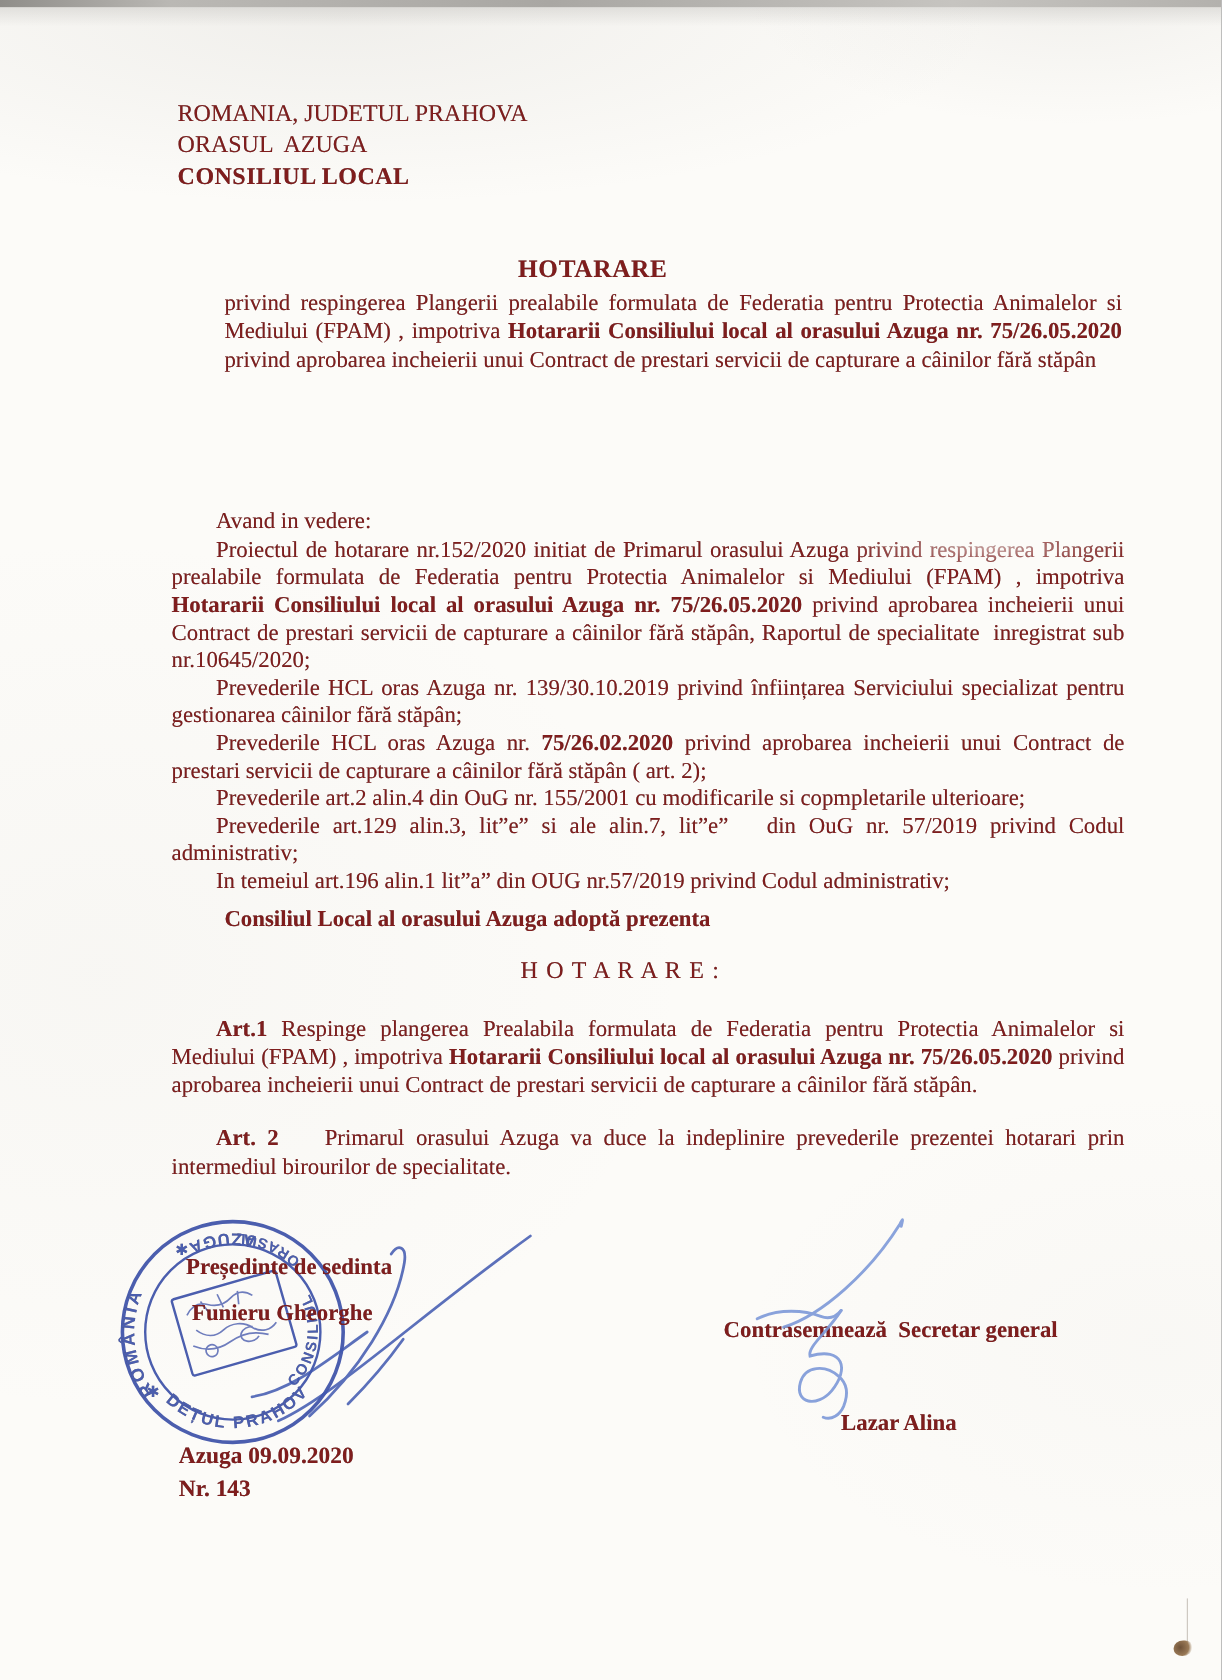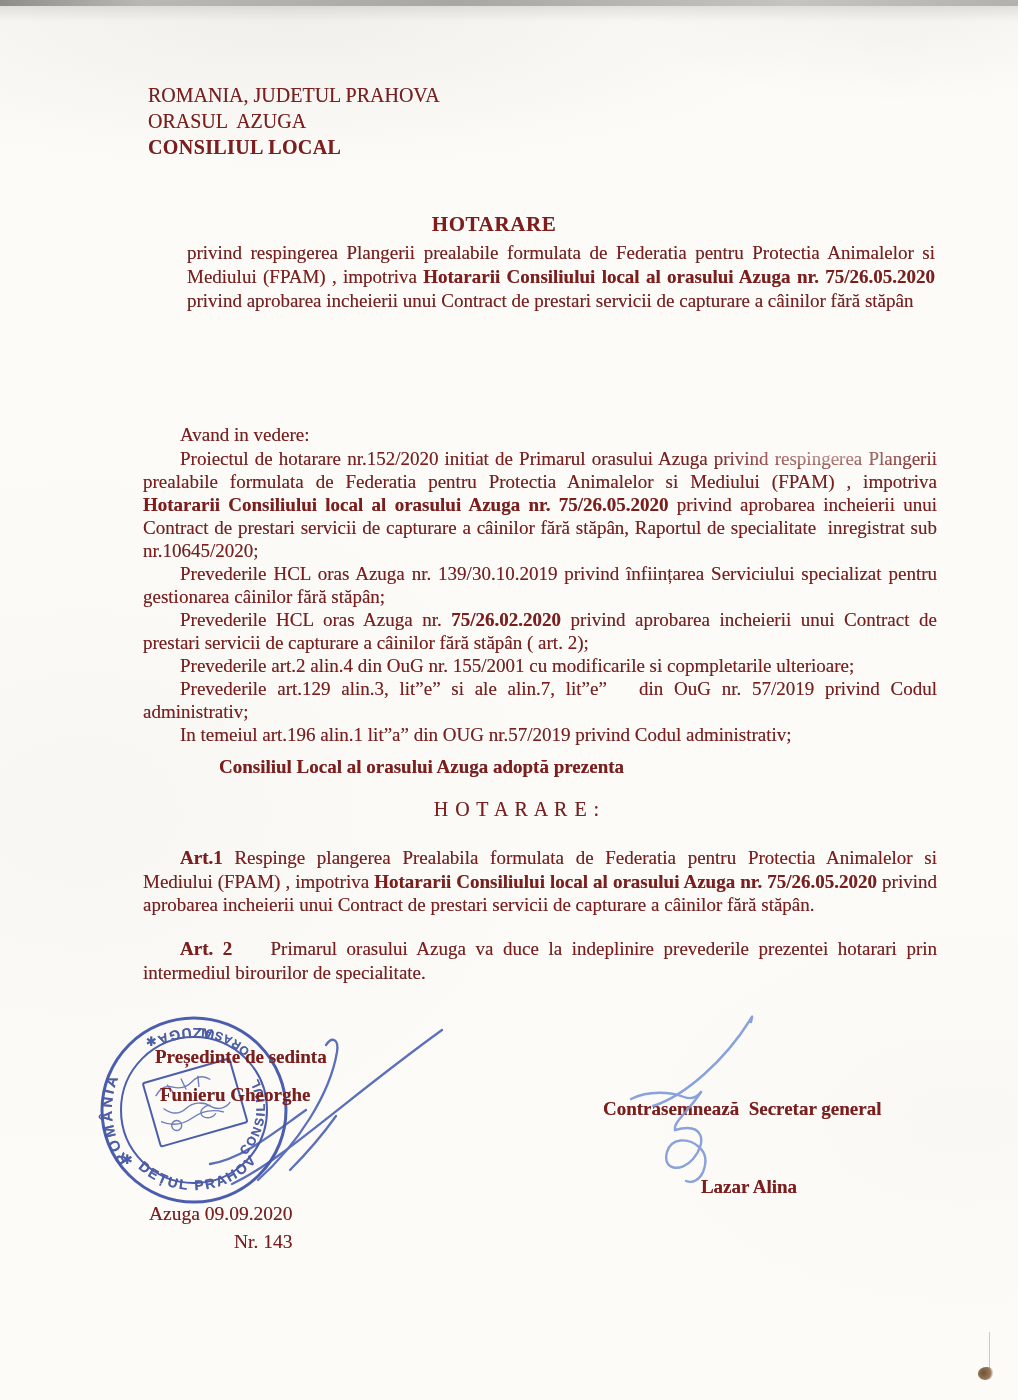--- a/index.html
+++ b/index.html
@@ -30,35 +30,35 @@
 
   .doc-title{left:148px;top:212px;width:692px;text-align:center;
     font-size:21px;font-weight:700;letter-spacing:.6px;}
   .title-par{left:187px;top:241px;width:748px;text-align:justify;
     font-size:19px;line-height:24px;white-space:pre-wrap;}
 
   .intro{left:143px;top:424px;font-size:19px;text-indent:37px;}
   .preamble{left:143px;top:447px;width:794px;font-size:19px;line-height:23px;text-align:justify;}
   .preamble p{margin:0;text-indent:37px;white-space:pre-wrap;}
 
-  .adoption{left:187px;top:756px;font-size:19px;font-weight:700;margin-left:32px;}
+  .adoption{left:187px;top:756px;font-size:19px;font-weight:700;}
   .decision{left:148px;top:798px;width:738px;text-align:center;
     font-size:20px;font-weight:400;white-space:pre;letter-spacing:1px;}
 
   .article{left:143px;width:794px;text-align:justify;font-size:19px;line-height:23.5px;
     text-indent:37px;white-space:pre-wrap;}
   .article-1{top:846px;}
   .article-2{top:937px;}
 
   .sig-left{left:155px;top:1044px;font-size:19px;font-weight:700;line-height:26px;z-index:3;}
   .sig-left .sig-name{margin-left:5px;margin-top:12px;}
   .sig-right{left:603px;top:1044px;width:292px;font-size:19px;font-weight:700;line-height:26px;z-index:3;white-space:pre-wrap;}
   .sig-right .sig-name{text-align:center;}
 
-  .footer-block{left:149px;top:1200px;font-size:19.5px;font-weight:400;line-height:28px;text-align:right;}
+  .footer-block{left:149px;top:1200px;font-size:19.5px;font-weight:700;line-height:28px;}
 
   .stamp-svg{left:94px;top:1008px;z-index:2;opacity:.92;}
   .ink-left{left:140px;top:1012px;z-index:4;pointer-events:none;}
   .ink-right{left:595px;top:1000px;z-index:4;pointer-events:none;}
 
   .fade-spot{left:700px;top:441px;width:250px;height:32px;z-index:5;pointer-events:none;
     background:radial-gradient(ellipse at center, rgba(252,251,248,.55), rgba(252,251,248,0) 75%);}
 
   .corner-mark{left:978px;top:1367px;width:16px;height:13px;z-index:6;
     background:radial-gradient(circle at 35% 45%, #6e5138, #9a7a57 55%, rgba(154,122,87,0) 78%);

